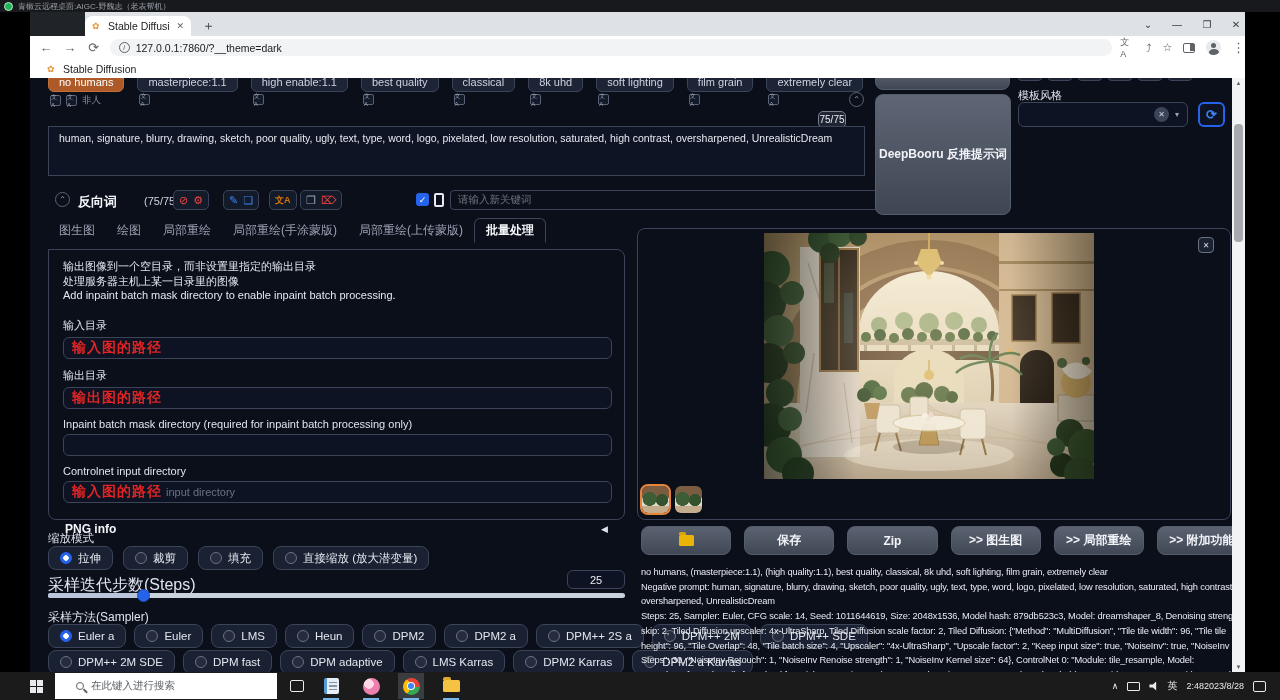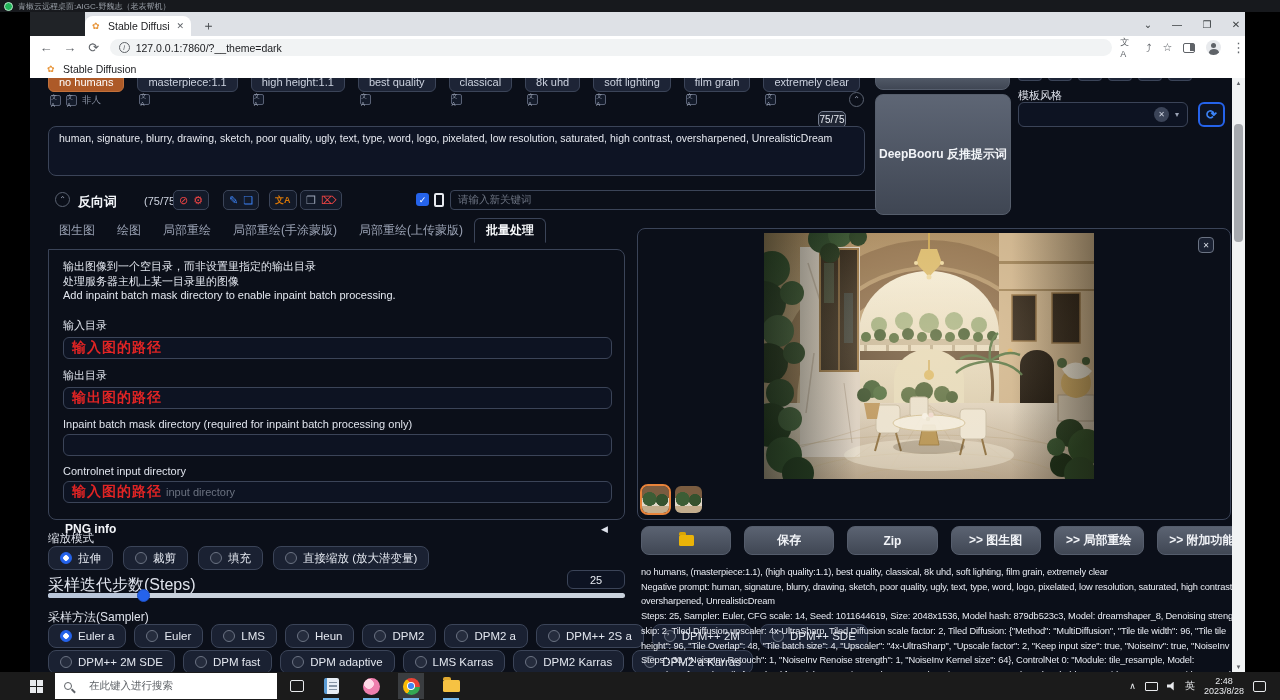--- a/index.html
+++ b/index.html
@@ -42,21 +42,21 @@
 
 
 .tagrow{left:18px;top:-6px;display:flex;gap:13px;align-items:flex-start}
 .tagcell{display:flex;flex-direction:column;gap:2px}
 .tagbtn{height:20px;padding:0 10px;border-radius:6px;background:#1d2436;border:1px solid #3b4458;color:#ccd2df;font-size:11px;line-height:18px;white-space:nowrap}
 .tagbtn.sel{background:#ad5a28;border-color:#c2703a;color:#fff}
 .trow{display:flex;gap:5px;align-items:center;font-size:9.5px;color:#8b93a5;padding-left:2px}
 .ticon{width:11px;height:11px;border:1px solid #596175;border-radius:2px;font-size:6px;color:#9aa2b4;display:flex;align-items:center;justify-content:center;background:#131a29}
 .collapse-circle{width:15px;height:15px;border-radius:50%;border:1px solid #5b6372;color:#9aa2b4;font-size:8px;display:flex;align-items:center;justify-content:center}
 .badge{left:788px;top:33px;width:28px;height:17px;background:#1f2533;border:1px solid #777f90;border-radius:5px;color:#e8ebf2;font-size:10px;display:flex;align-items:center;justify-content:center}
-.negta{left:18px;top:48px;width:817px;height:50px;background:#0e1424;border:1px solid #3b4458;border-radius:8px;padding:5px 10px;font-size:10.5px;color:#e6e9f0;line-height:13px}
+.negta{left:18px;top:48px;width:817px;height:50px;background:#0e1424;border:1px solid #3b4458;border-radius:0;padding:5px 10px;font-size:10.5px;color:#e6e9f0;line-height:13px}
 
 
 .negrow{left:18px;top:112px;width:817px;height:21px}
 .neglabel{font-size:13px;font-weight:700;color:#f3f5f9}
 .negcount{font-size:11px;color:#cdd3df}
 .igroup{height:20px;background:#131a29;border:1px solid #3b4458;border-radius:5px;display:flex;align-items:center;gap:5px;padding:0 5px;font-size:11px}
 .checkbox{width:13px;height:13px;background:#2563eb;border-radius:3px;color:#fff;font-size:9px;display:flex;align-items:center;justify-content:center}
 .wbox{width:10px;height:14px;border:2px solid #e8eaf0;border-radius:2px;background:#0b0f19}
 .kwinput{width:430px;height:20px;background:#0b0f19;border:1px solid #3b4458;border-radius:4px;color:#e6e9f0;font-size:10.5px;padding:0 7px;font-family:Liberation Mono, monospace}
 .kwinput::placeholder{color:#6b7280}
@@ -108,42 +108,42 @@
 
 
 .pagescroll{left:1202px;top:0;width:13px;height:594px;background:#f1f3f4}
 .pgarrow{position:absolute;left:0;width:13px;height:10px;color:#606368;font-size:6px;display:flex;align-items:center;justify-content:center}
 .pgthumb{position:absolute;left:2px;top:46px;width:9px;height:118px;background:#a6a9ae;border-radius:4px}
 
 
 .taskbar{left:0;top:672px;width:1280px;height:28px;background:#1b1b1b;display:flex;align-items:center}
 .winlogo{margin-left:30px;width:13px;height:13px;display:grid;grid-template-columns:6px 6px;grid-template-rows:6px 6px;gap:1px}
 .winlogo span{background:#e8eaed}
-.search{margin-left:12px;width:222px;height:26px;background:#fff;display:flex;align-items:center;gap:17px;padding:0 9px}
+.search{margin-left:12px;width:222px;height:26px;background:#fff;display:flex;align-items:center;gap:7px;padding:0 21px}
 .mag{width:8px;height:8px;border:1.5px solid #5f6368;border-radius:50%;position:relative;flex:none}
 .mag span{position:absolute;left:6px;top:7px;width:5px;height:1.5px;background:#5f6368;transform:rotate(45deg)}
 .searchtext{font-size:10.5px;color:#5f6368;white-space:nowrap}
 .tv{margin-left:13px;width:14px;height:12px;border:1.5px solid #e8eaed;border-radius:2px}
 .appico{position:relative;width:26px;height:26px;display:flex;align-items:center;justify-content:center;margin-left:14px}
 .appico .uline{position:absolute;bottom:-1px;left:5px;width:16px;height:2px;background:#76b9ed}
 .note-ico{width:15px;height:16px;background:#e8eef5;border-left:3px solid #5a9bd4;border-radius:2px;display:flex;flex-direction:column;gap:2px;justify-content:center;padding-left:2px}
 .note-ico i{display:block;width:8px;height:1.5px;background:#8795a5}
 .pink-ico{width:17px;height:17px;border-radius:50%;background:radial-gradient(circle at 35% 35%, #ffd9e8 0 30%, #ef7fae 32%)}
 .chrome-ico{width:17px;height:17px;border-radius:50%;background:conic-gradient(from -30deg,#ea4335 0 120deg,#34a853 0 240deg,#fbbc05 0 360deg);display:flex;align-items:center;justify-content:center}
 .cw{width:8px;height:8px;border-radius:50%;background:#fff;display:flex;align-items:center;justify-content:center}
 .cb{width:5.5px;height:5.5px;border-radius:50%;background:#4285f4}
 .chromebg{background:#3a3d40}
 .folderico2{width:17px;height:12px;background:#f6c243;border-radius:1.5px;position:relative}
 .folderico2 span{position:absolute;left:0;top:-3px;width:8px;height:3px;background:#e0a92f;border-radius:2px 2px 0 0}
 .tray{margin-left:auto;display:flex;align-items:center;gap:9px;padding-right:14px}
 .trayg{font-size:9px;color:#e8eaed}
 .mon{width:13px;height:9px;border:1.5px solid #e8eaed;border-radius:1px}
 .spk{width:9px;height:9px;background:#e8eaed;clip-path:polygon(0 32%,38% 32%,75% 0,75% 100%,38% 68%,0 68%)}
 .ime{font-size:10px;color:#e8eaed}
-.clock{display:flex;flex-direction:column;align-items:center;line-height:10px}
+.clock{display:flex;flex-direction:row;align-items:center;line-height:10px}
 .clock span{font-size:9px;color:#e8eaed}
 .notif{width:13px;height:11px;border:1.5px solid #e8eaed;border-radius:2px}
 </style>
 </head>
 <body>
 
 <div id="screen">
 
   <div class="abs remote-bar">
     <span class="green-dot"></span>
@@ -205,21 +205,21 @@
             <span>非人</span>
           </div>
         </div>
         <div class="tagcell">
           <div class="tagbtn">masterpiece:1.1</div>
           <div class="trow">
               <span class="ticon">文A</span>
             </div>
         </div>
         <div class="tagcell">
-          <div class="tagbtn">high height:1.1</div>
+          <div class="tagbtn">high enable:1.1</div>
           <div class="trow">
               <span class="ticon">文A</span>
             </div>
         </div>
         <div class="tagcell">
           <div class="tagbtn">best quality</div>
           <div class="trow">
               <span class="ticon">文A</span>
             </div>
         </div>

